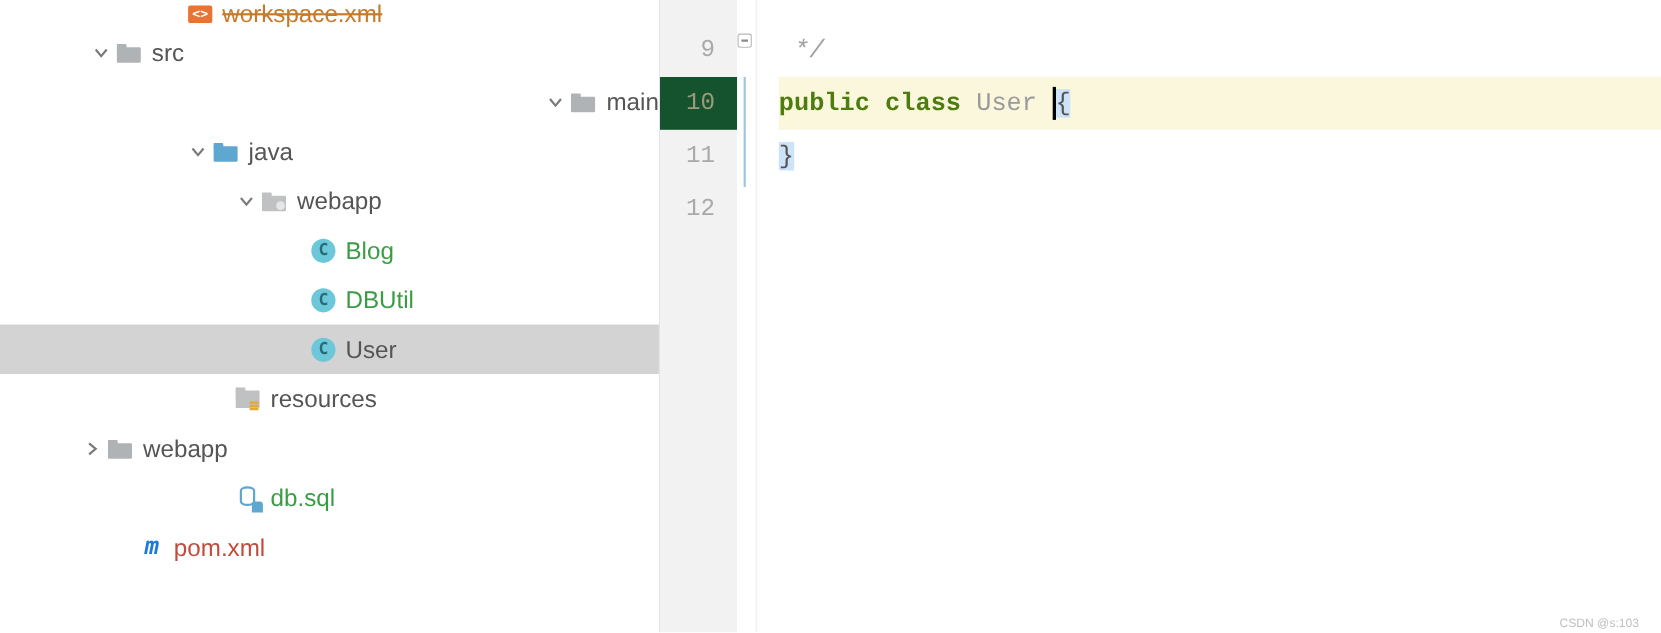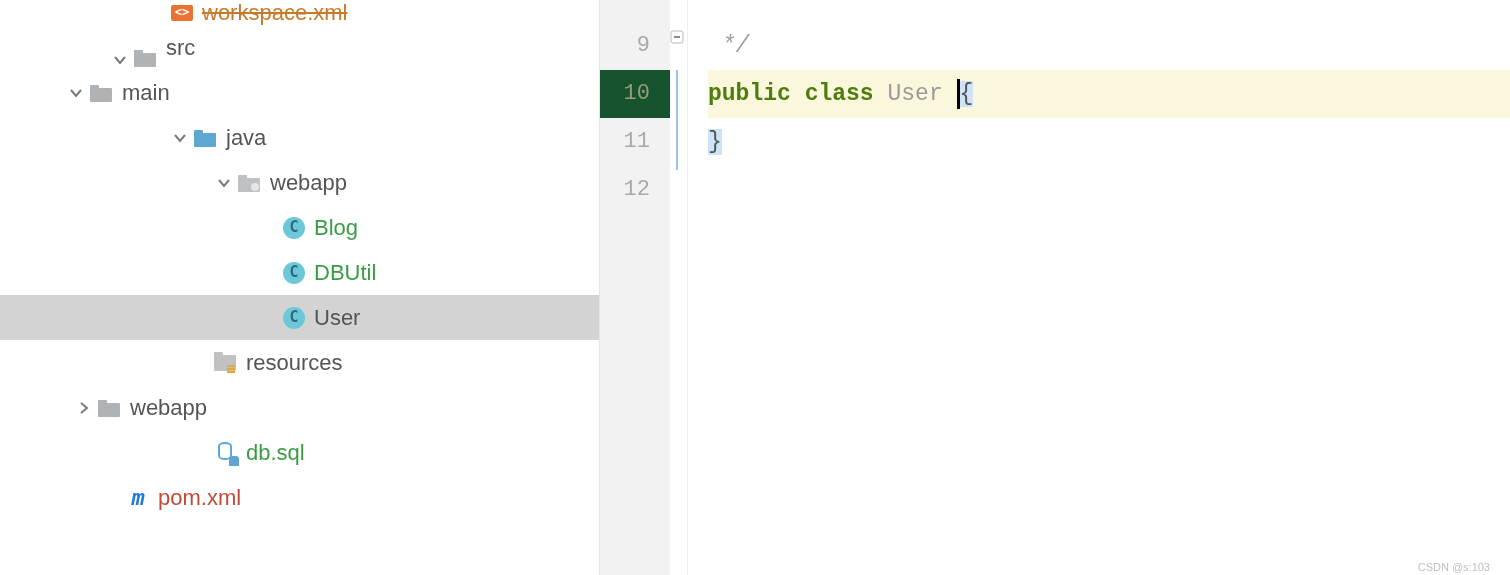--- a/index.html
+++ b/index.html
@@ -55,36 +55,36 @@
 
     <div class="tree-row" style="padding-left:170px; height:25px; overflow:hidden;">
       <span class="ico">
           <span class="xml-tag">
             <span>&lt;&gt;</span>
           </span>
         </span>
       <span class="label orange" style="text-decoration:line-through; text-decoration-color:#c77b2a;">workspace.xml</span>
     </div>
 
-    <div class="tree-row" style="padding-left:110px;align-items:flex-end;">
+    <div class="tree-row" style="padding-left:82px;">
       <span class="chev">
           <svg viewBox="0 0 14 14">
             <polyline points="2,4 7,10 12,4"></polyline>
           </svg>
         </span>
       <span class="ico folder-gray">
           <svg viewBox="0 0 24 20">
             <rect class="tab" x="0" y="2" width="9" height="5" rx="1"></rect>
             <rect x="0" y="5" width="22" height="14" rx="1"></rect>
           </svg>
         </span>
       <span class="label">src</span>
     </div>
 
-    <div class="tree-row" style="padding-left:66px;">
+    <div class="tree-row" style="padding-left:66px;justify-content:flex-end;">
       <span class="chev">
           <svg viewBox="0 0 14 14">
             <polyline points="2,4 7,10 12,4"></polyline>
           </svg>
         </span>
       <span class="ico folder-gray">
           <svg viewBox="0 0 24 20">
             <rect class="tab" x="0" y="2" width="9" height="5" rx="1"></rect>
             <rect x="0" y="5" width="22" height="14" rx="1"></rect>
           </svg>

